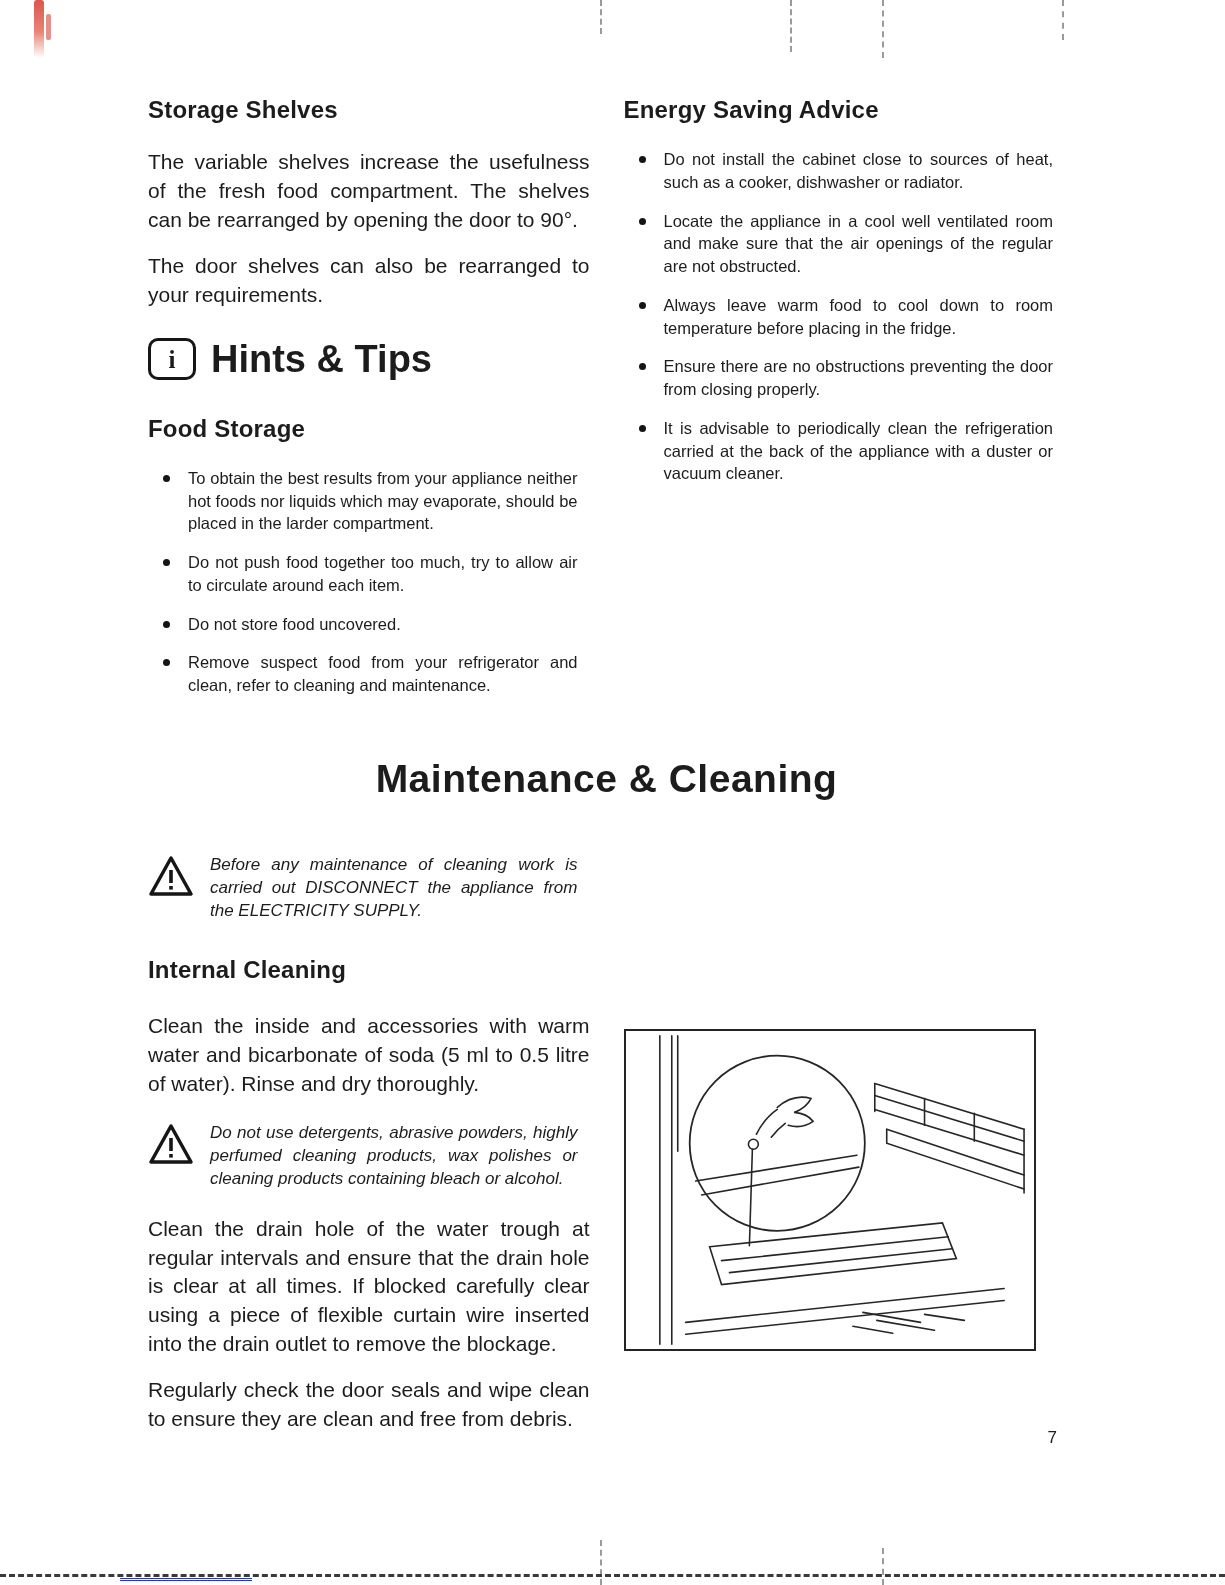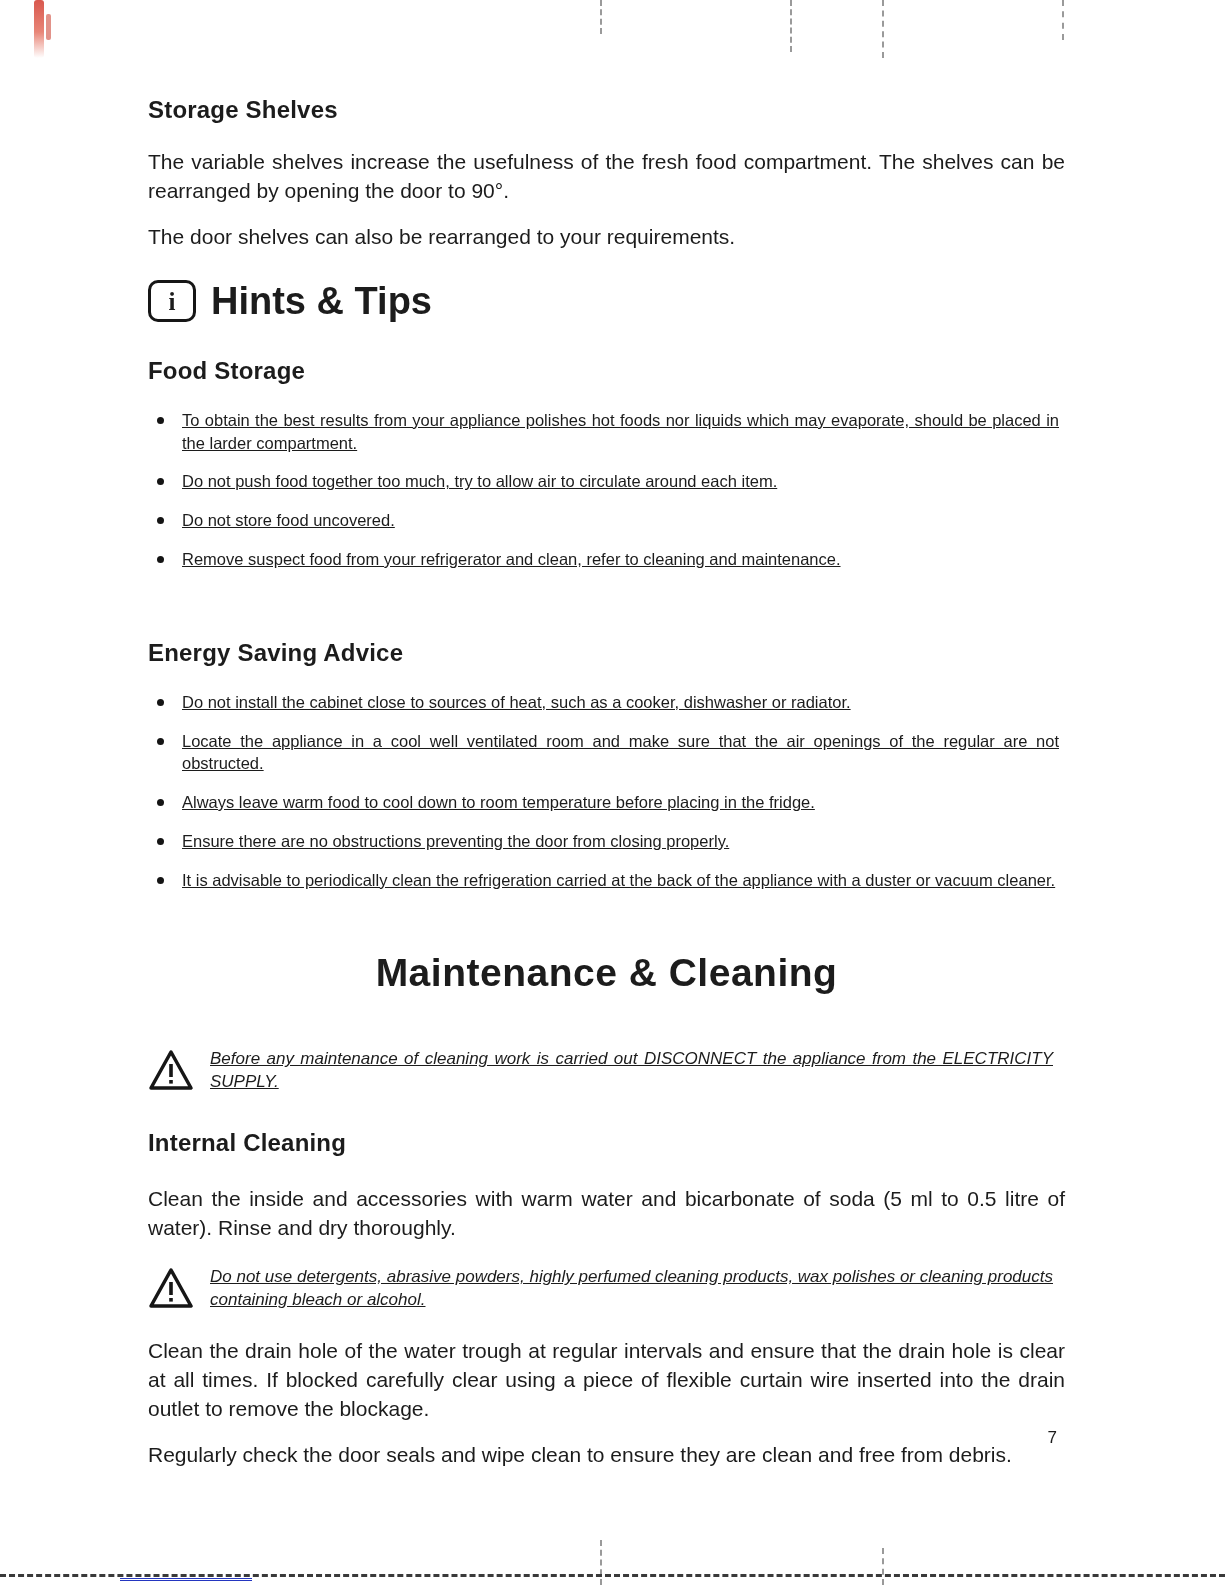--- a/index.html
+++ b/index.html
@@ -5,25 +5,25 @@
   html,body{margin:0;padding:0;background:#ffffff;}
   body{
     width:1225px;height:1585px;
     font-family:"Liberation Sans", sans-serif;
     color:#1c1c1c;
     position:relative;
     overflow:hidden;
   }
   .page{position:relative;width:1225px;height:1585px;background:#fff;}
   .content{padding:96px 160px 0 148px;}
-  .cols{display:flex;gap:52px;align-items:flex-start;flex-direction:column;}
+  .cols{display:flex;gap:34px;align-items:flex-start;}
   .col{flex:1;min-width:0;}
   h2.section-title{font-size:24px;font-weight:bold;margin:0 0 24px 0;letter-spacing:.2px;}
   p.body{font-size:21px;line-height:1.38;text-align:justify;margin:0 0 17px 0;}
-  ul.bullets{list-style:none;margin:6px;padding:0;text-decoration:underline;}
+  ul.bullets{list-style:none;margin:12px;padding:0;}
   ul.bullets li{
     position:relative;padding-left:28px;
     font-size:16.5px;line-height:1.38;text-align:justify;
     margin-bottom:16px;
   }
   ul.bullets li::before{
     content:"";position:absolute;left:3px;top:8px;
     width:7px;height:7px;border-radius:50%;background:#141414;
   }
   .hints-heading{
@@ -34,21 +34,21 @@
     width:42px;height:36px;flex:0 0 auto;
     border:3px solid #161616;border-radius:10px;
     display:inline-flex;align-items:center;justify-content:center;
     font-family:"Liberation Serif", serif;
     font-size:25px;font-weight:bold;line-height:1;
   }
   .main-heading{
     text-align:center;font-size:39px;font-weight:bold;
     margin:44px 0 52px 0;letter-spacing:.5px;
   }
-  .warning{display:flex;gap:16px;margin:0 12px 24px 0;text-decoration:underline;}
+  .warning{display:flex;gap:16px;margin:0 12px 24px 0;}
   .warning .tri{flex:0 0 auto;width:46px;padding-top:2px;}
   .warning-text{
     font-style:italic;font-size:17px;line-height:1.36;text-align:justify;margin:0;
   }
   .figure{
     border:2px solid #242424;
     width:412px;height:322px;
     margin-top:176px;
     box-sizing:border-box;
     background:#fff;
@@ -104,21 +104,21 @@
         <p class="body">The variable shelves increase the usefulness of the fresh food compartment. The shelves can be rearranged by opening the door to 90°.</p>
         <p class="body">The door shelves can also be rearranged to your requirements.</p>
 
         <div class="hints-heading">
           <span class="i-icon">i</span>
           <span>Hints &amp; Tips</span>
         </div>
 
         <h2 class="section-title">Food Storage</h2>
         <ul class="bullets">
-          <li>To obtain the best results from your appliance polishes hot foods nor liquids which may evaporate, should be placed in the larder compartment.</li>
+          <li>To obtain the best results from your appliance neither hot foods nor liquids which may evaporate, should be placed in the larder compartment.</li>
           <li>Do not push food together too much, try to allow air to circulate around each item.</li>
           <li>Do not store food uncovered.</li>
           <li>Remove suspect food from your refrigerator and clean, refer to cleaning and maintenance.</li>
         </ul>
       </div>
 
       <div class="col">
         <h2 class="section-title">Energy Saving Advice</h2>
         <ul class="bullets">
           <li>Do not install the cabinet close to sources of heat, such as a cooker, dishwasher or radiator.</li>

